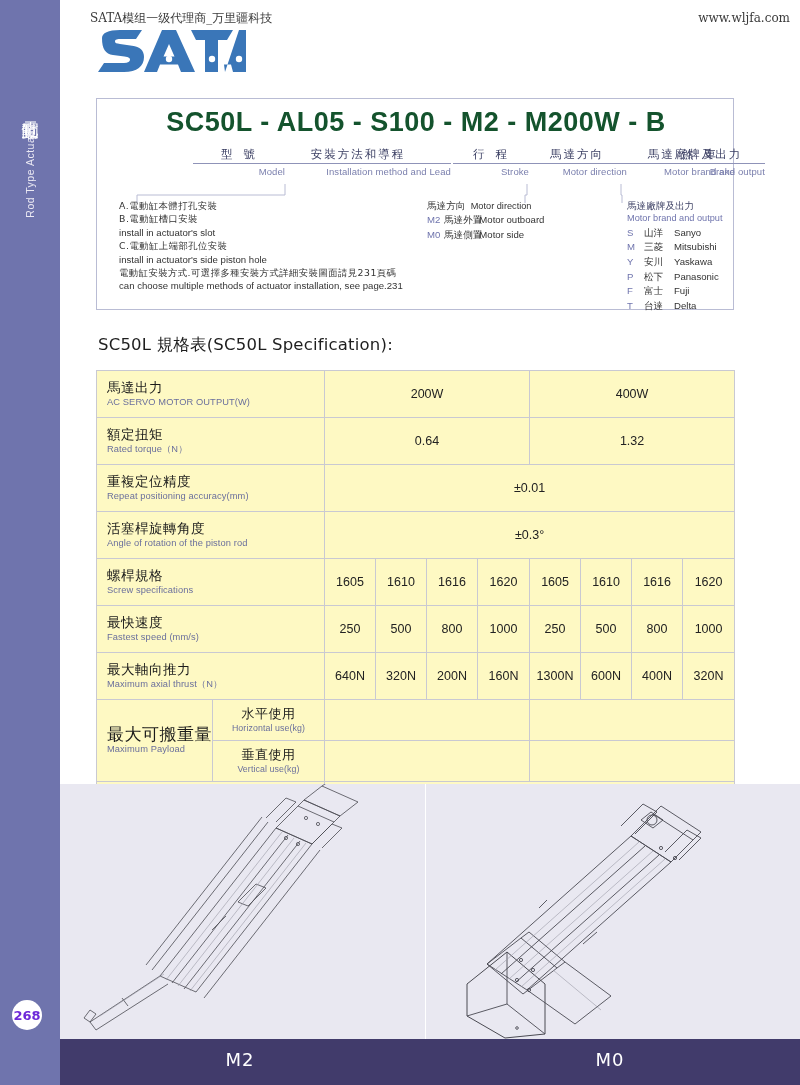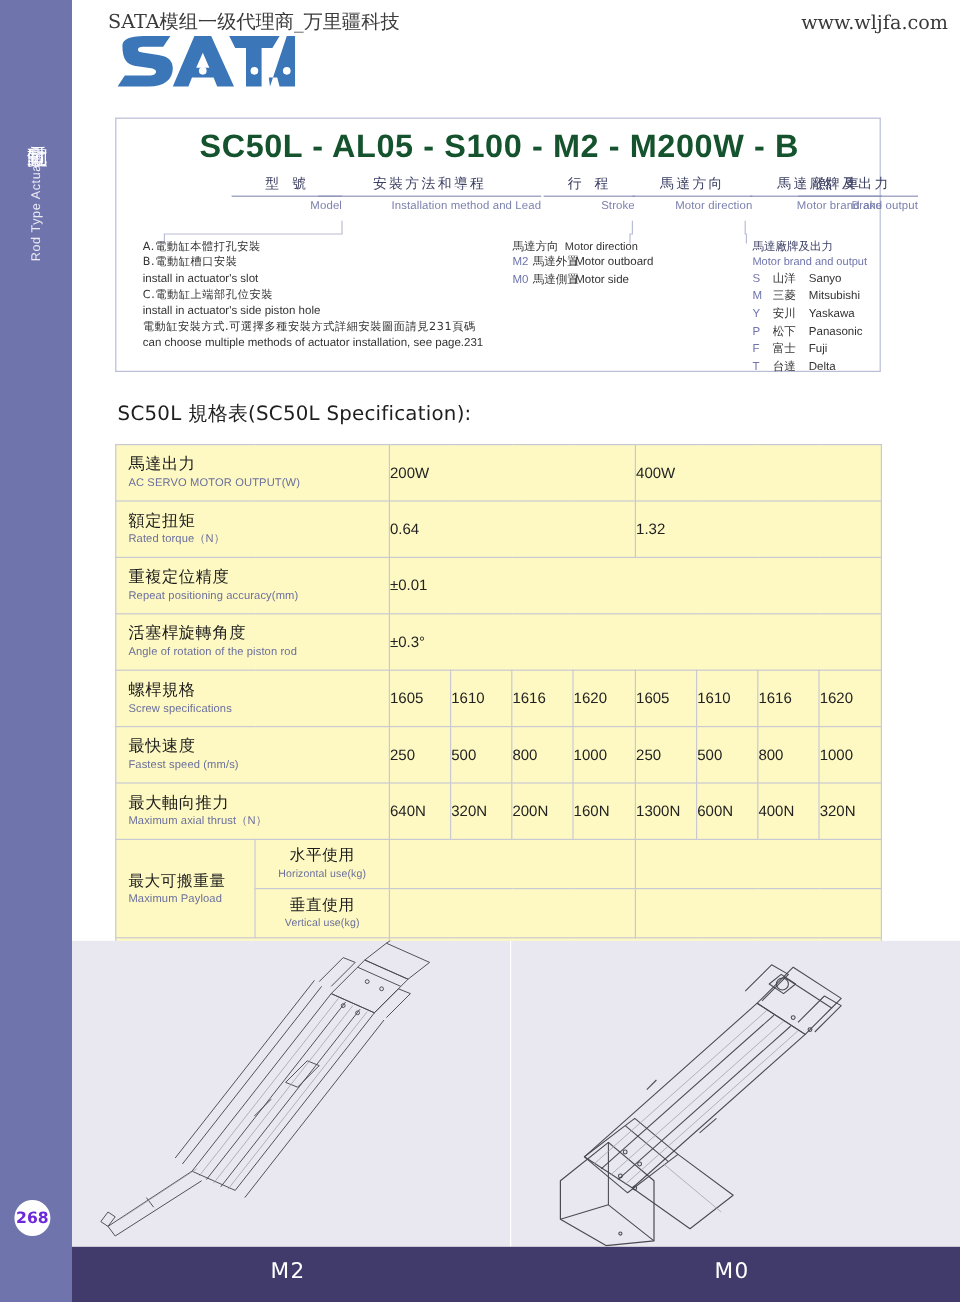--- a/index.html
+++ b/index.html
@@ -37,21 +37,21 @@
     background:#ffffff;color:#6d28d9;
     font-size:13px;display:flex;align-items:center;justify-content:center;
     font-family:"DejaVu Sans",sans-serif;
     font-weight:bold;
   }
 
   
   .topline{
     position:absolute;left:90px;top:10px;width:700px;height:16px;
     display:flex;justify-content:space-between;align-items:center;
-    font-family:"DejaVu Serif",serif;font-size:16px;color:#3a3a3a;
+    font-family:"DejaVu Serif",serif;font-size:12px;color:#3a3a3a;
   }
   .topline .url{font-family:"DejaVu Serif",serif;}
 
   
   .logo{
     position:absolute;left:96px;top:28px;
     width:150px;height:46px;
   }
 
   
@@ -106,21 +106,21 @@
 
   
   .tbl{
     position:absolute;left:96px;top:370px;width:638px;
     border-collapse:collapse;table-layout:fixed;
     background:#fef9c3;
   }
   .tbl td{
     border:1px solid #c9c9d2;
     padding:0;
-    text-align:left;
+    text-align:center;
     vertical-align:middle;
     font-size:12.5px;color:#222;
     height:38px;
   }
   td.lab{
     text-align:left;padding:4px 0 4px 10px;height:38px;
   }
   td.lab2{
     text-align:center;padding:3px 2px;height:34px;
   }
@@ -130,21 +130,21 @@
   }
   .en{
     display:block;font-size:9.3px;color:#6a6f9c;line-height:13px;
     letter-spacing:.1px;
   }
   td.lab2 .cn{font-size:13px;}
   td.lab2 .en{font-size:8.8px;}
   .val{font-size:13px;color:#1b1b1b;}
   .valsm{font-size:12px;color:#1b1b1b;}
   .valx{font-size:11.5px;color:#1b1b1b;}
-  .payload-lab .cn{font-size:13px;}
+  .payload-lab .cn{font-size:17px;}
 
   
   .illus{
     position:absolute;left:60px;top:784px;width:740px;height:255px;
     background:#e9e8f1;
   }
   .illus-div{
     position:absolute;left:365px;top:0;width:1px;height:255px;
     background:#ffffff;
   }

